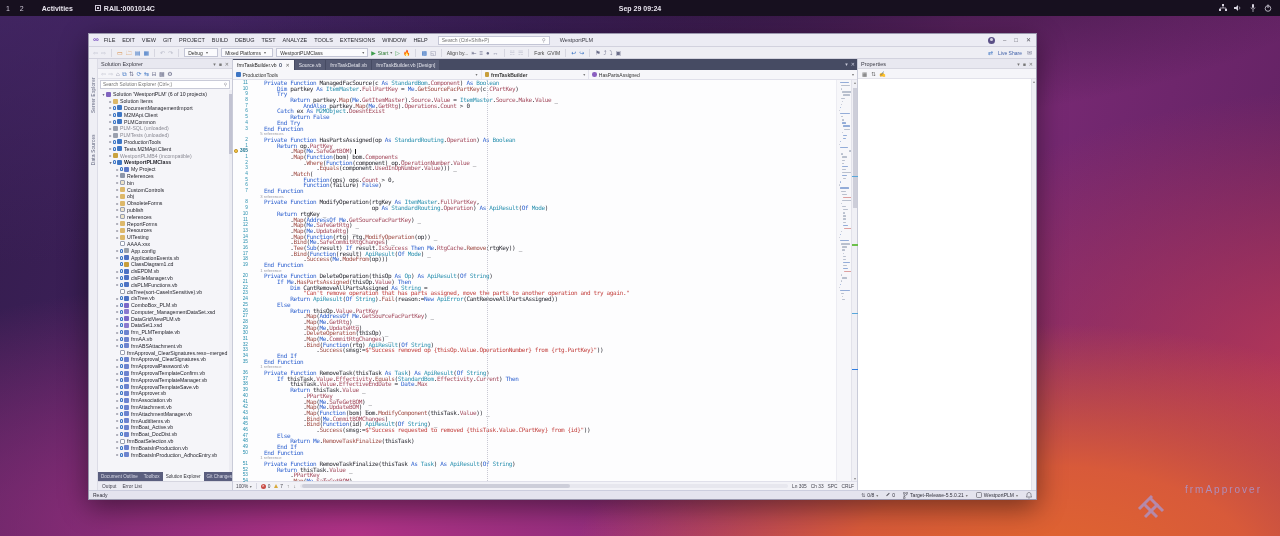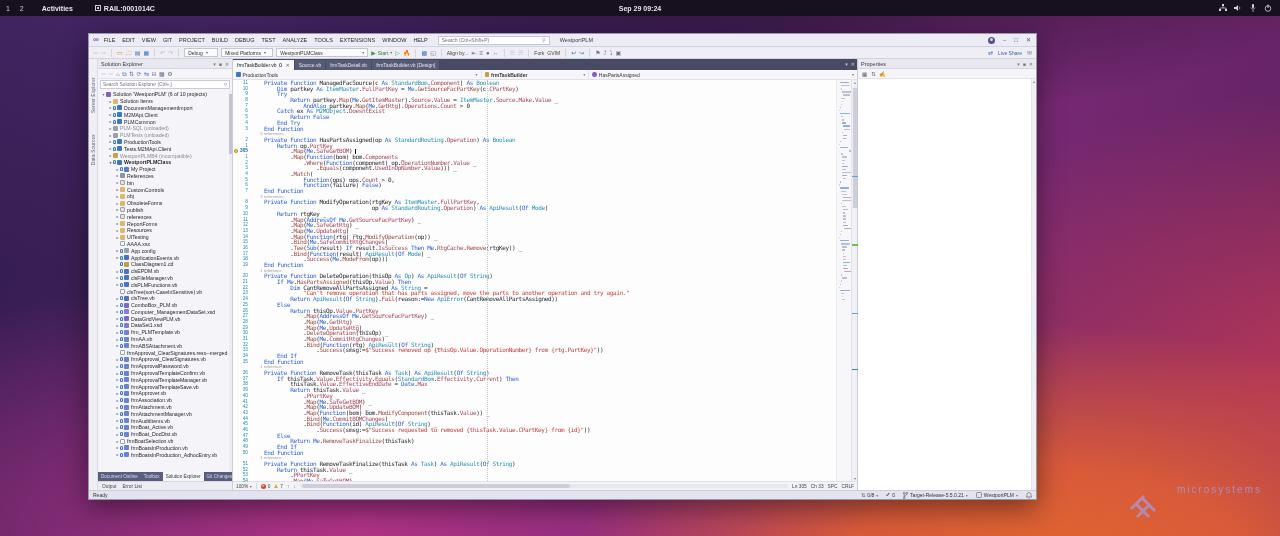--- a/index.html
+++ b/index.html
@@ -166,21 +166,21 @@
   <div id="sunlogo">
     <svg class="mini" width="46" height="46" viewBox="0 0 46 46">
       <g stroke="#a79bd8" stroke-width="3" fill="none" opacity="0.9">
         <path d="M8 25 L21 12"></path>
           <path d="M14 33 L27 20"></path>
           <path d="M19 14 L32 27"></path>
           <path d="M13 20 L26 33"></path>
       </g>
     </svg>
     <div class="suntext">
-      <div class="sunsub">microsystems</div>
+      <div class="sunsub">frmApprover</div>
     </div>
   </div>
 
   <div id="vswin">
 
     <div id="titlebar">
       <span id="vslogo">∞</span>
       <div id="menus">
           <span>FILE</span>
           <span>EDIT</span>

